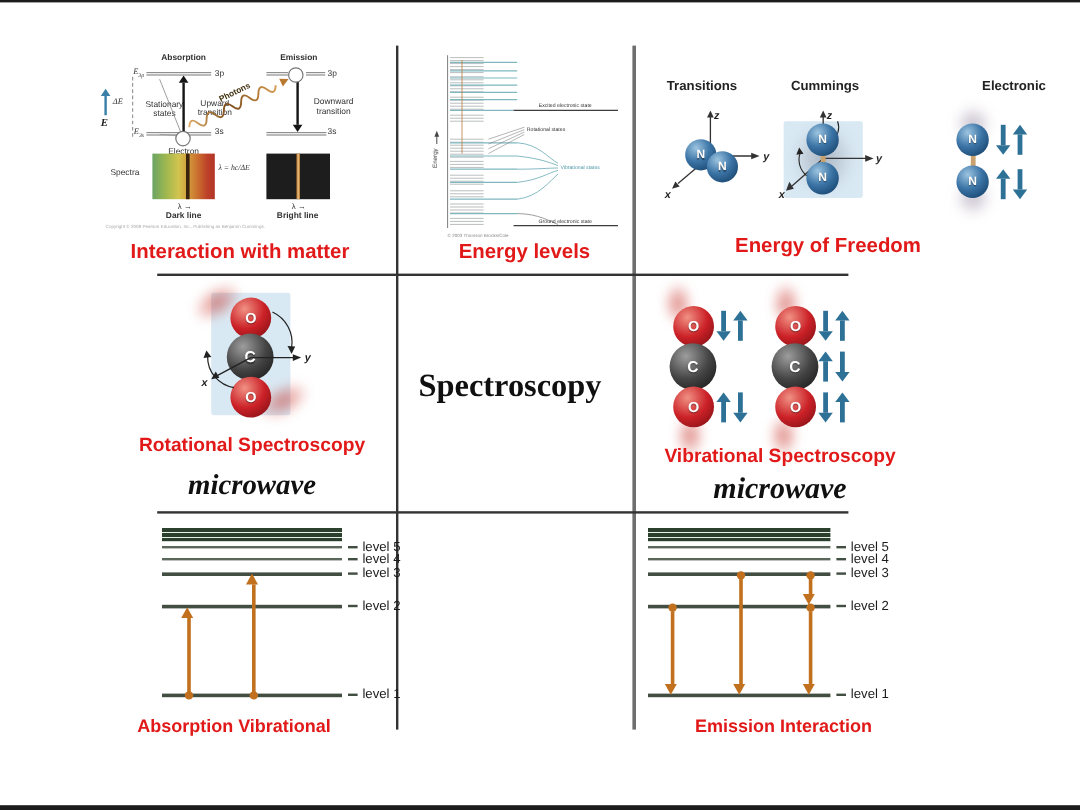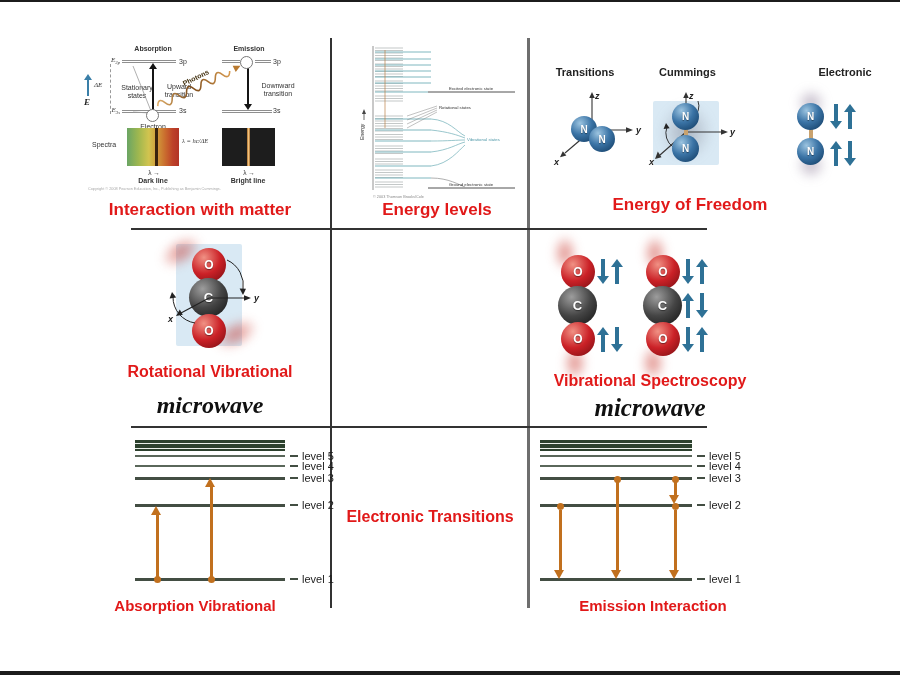--- a/index.html
+++ b/index.html
@@ -230,24 +230,25 @@
       <path d="M40,88 A26,26 0 0 1 18,62" stroke="#222" stroke-width="1" fill="none"></path>
       <polygon points="17,57 14.6,63.4 21.2,62.6" fill="#222"></polygon>
       <text x="99" y="66" font-size="9" font-style="italic" font-weight="bold" fill="#222">y</text>
       <text x="13" y="87" font-size="9" font-style="italic" font-weight="bold" fill="#222">x</text>
     </svg>
     <div class="bond" style="left:204px;top:279px;width:10px;height:6px"></div>
     <div class="bond" style="left:204px;top:312px;width:10px;height:6px"></div>
     <div class="sphere o-sph" style="left:192px;top:248px;width:34px;height:34px;font-size:12px">O</div>
     <div class="sphere c-sph" style="left:189px;top:278px;width:39px;height:39px;font-size:13px">C</div>
     <div class="sphere o-sph" style="left:192px;top:314px;width:34px;height:34px;font-size:12px">O</div>
-    <div class="cap" style="left:110px;top:364px;width:200px;font-size:16px">Rotational Vibrational</div>
+    <div class="cap" style="left:110px;top:364px;width:200px;font-size:16px">Rotational Spectroscopy</div>
     <div class="serif-b it" style="left:110px;top:392px;width:200px;font-size:24px">microwave</div>
   </section>
 
+  <div class="serif-b" style="left:325px;top:306px;width:200px;font-size:27px">Spectroscopy</div>
 
   <section>
 
     <div class="blur-red" style="left:552px;top:234px;width:26px;height:38px"></div>
     <div class="blur-red" style="left:562px;top:344px;width:26px;height:38px"></div>
     <div class="bond" style="left:573px;top:284px;width:10px;height:6px"></div>
     <div class="bond" style="left:573px;top:318px;width:10px;height:6px"></div>
     <div class="sphere o-sph" style="left:561px;top:255px;width:34px;height:34px;font-size:12px">O</div>
     <div class="sphere c-sph" style="left:558px;top:286px;width:39px;height:39px;font-size:13px">C</div>
     <div class="sphere o-sph" style="left:561px;top:322px;width:34px;height:34px;font-size:12px">O</div>
@@ -291,21 +292,20 @@
     <div class="lvl-label" style="left:302px;top:472px">level 3</div>
     <div class="lvl-label" style="left:302px;top:499px">level 2</div>
     <div class="lvl-label" style="left:302px;top:573px">level 1</div>
     <div class="odot" style="left:154px;top:576px"></div>
     <div class="oarr up" style="left:155.5px;top:515px;height:64px"></div>
     <div class="odot" style="left:208px;top:576px"></div>
     <div class="oarr up" style="left:209.5px;top:487px;height:92px"></div>
     <div class="cap" style="left:95px;top:598px;width:200px;font-size:15px">Absorption Vibrational</div>
   </section>
 
-  <div class="cap" style="left:330px;top:509px;width:200px;font-size:16px">Electronic Transitions</div>
 
   <section>
     <div class="band" style="left:540px;top:440px;width:152px;height:11px"></div>
     <div class="lvl-line thin" style="left:540px;top:455px;width:152px;height:2px"></div>
     <div class="lvl-line thin" style="left:540px;top:465px;width:152px;height:2px"></div>
     <div class="lvl-line" style="left:540px;top:477px;width:152px;height:3px"></div>
     <div class="lvl-line" style="left:540px;top:504px;width:152px;height:3px"></div>
     <div class="lvl-line" style="left:540px;top:578px;width:152px;height:3px"></div>
     <div class="lvl-dash" style="left:697px;top:455px;width:8px;height:2px"></div>
     <div class="lvl-dash" style="left:697px;top:465px;width:8px;height:2px"></div>

